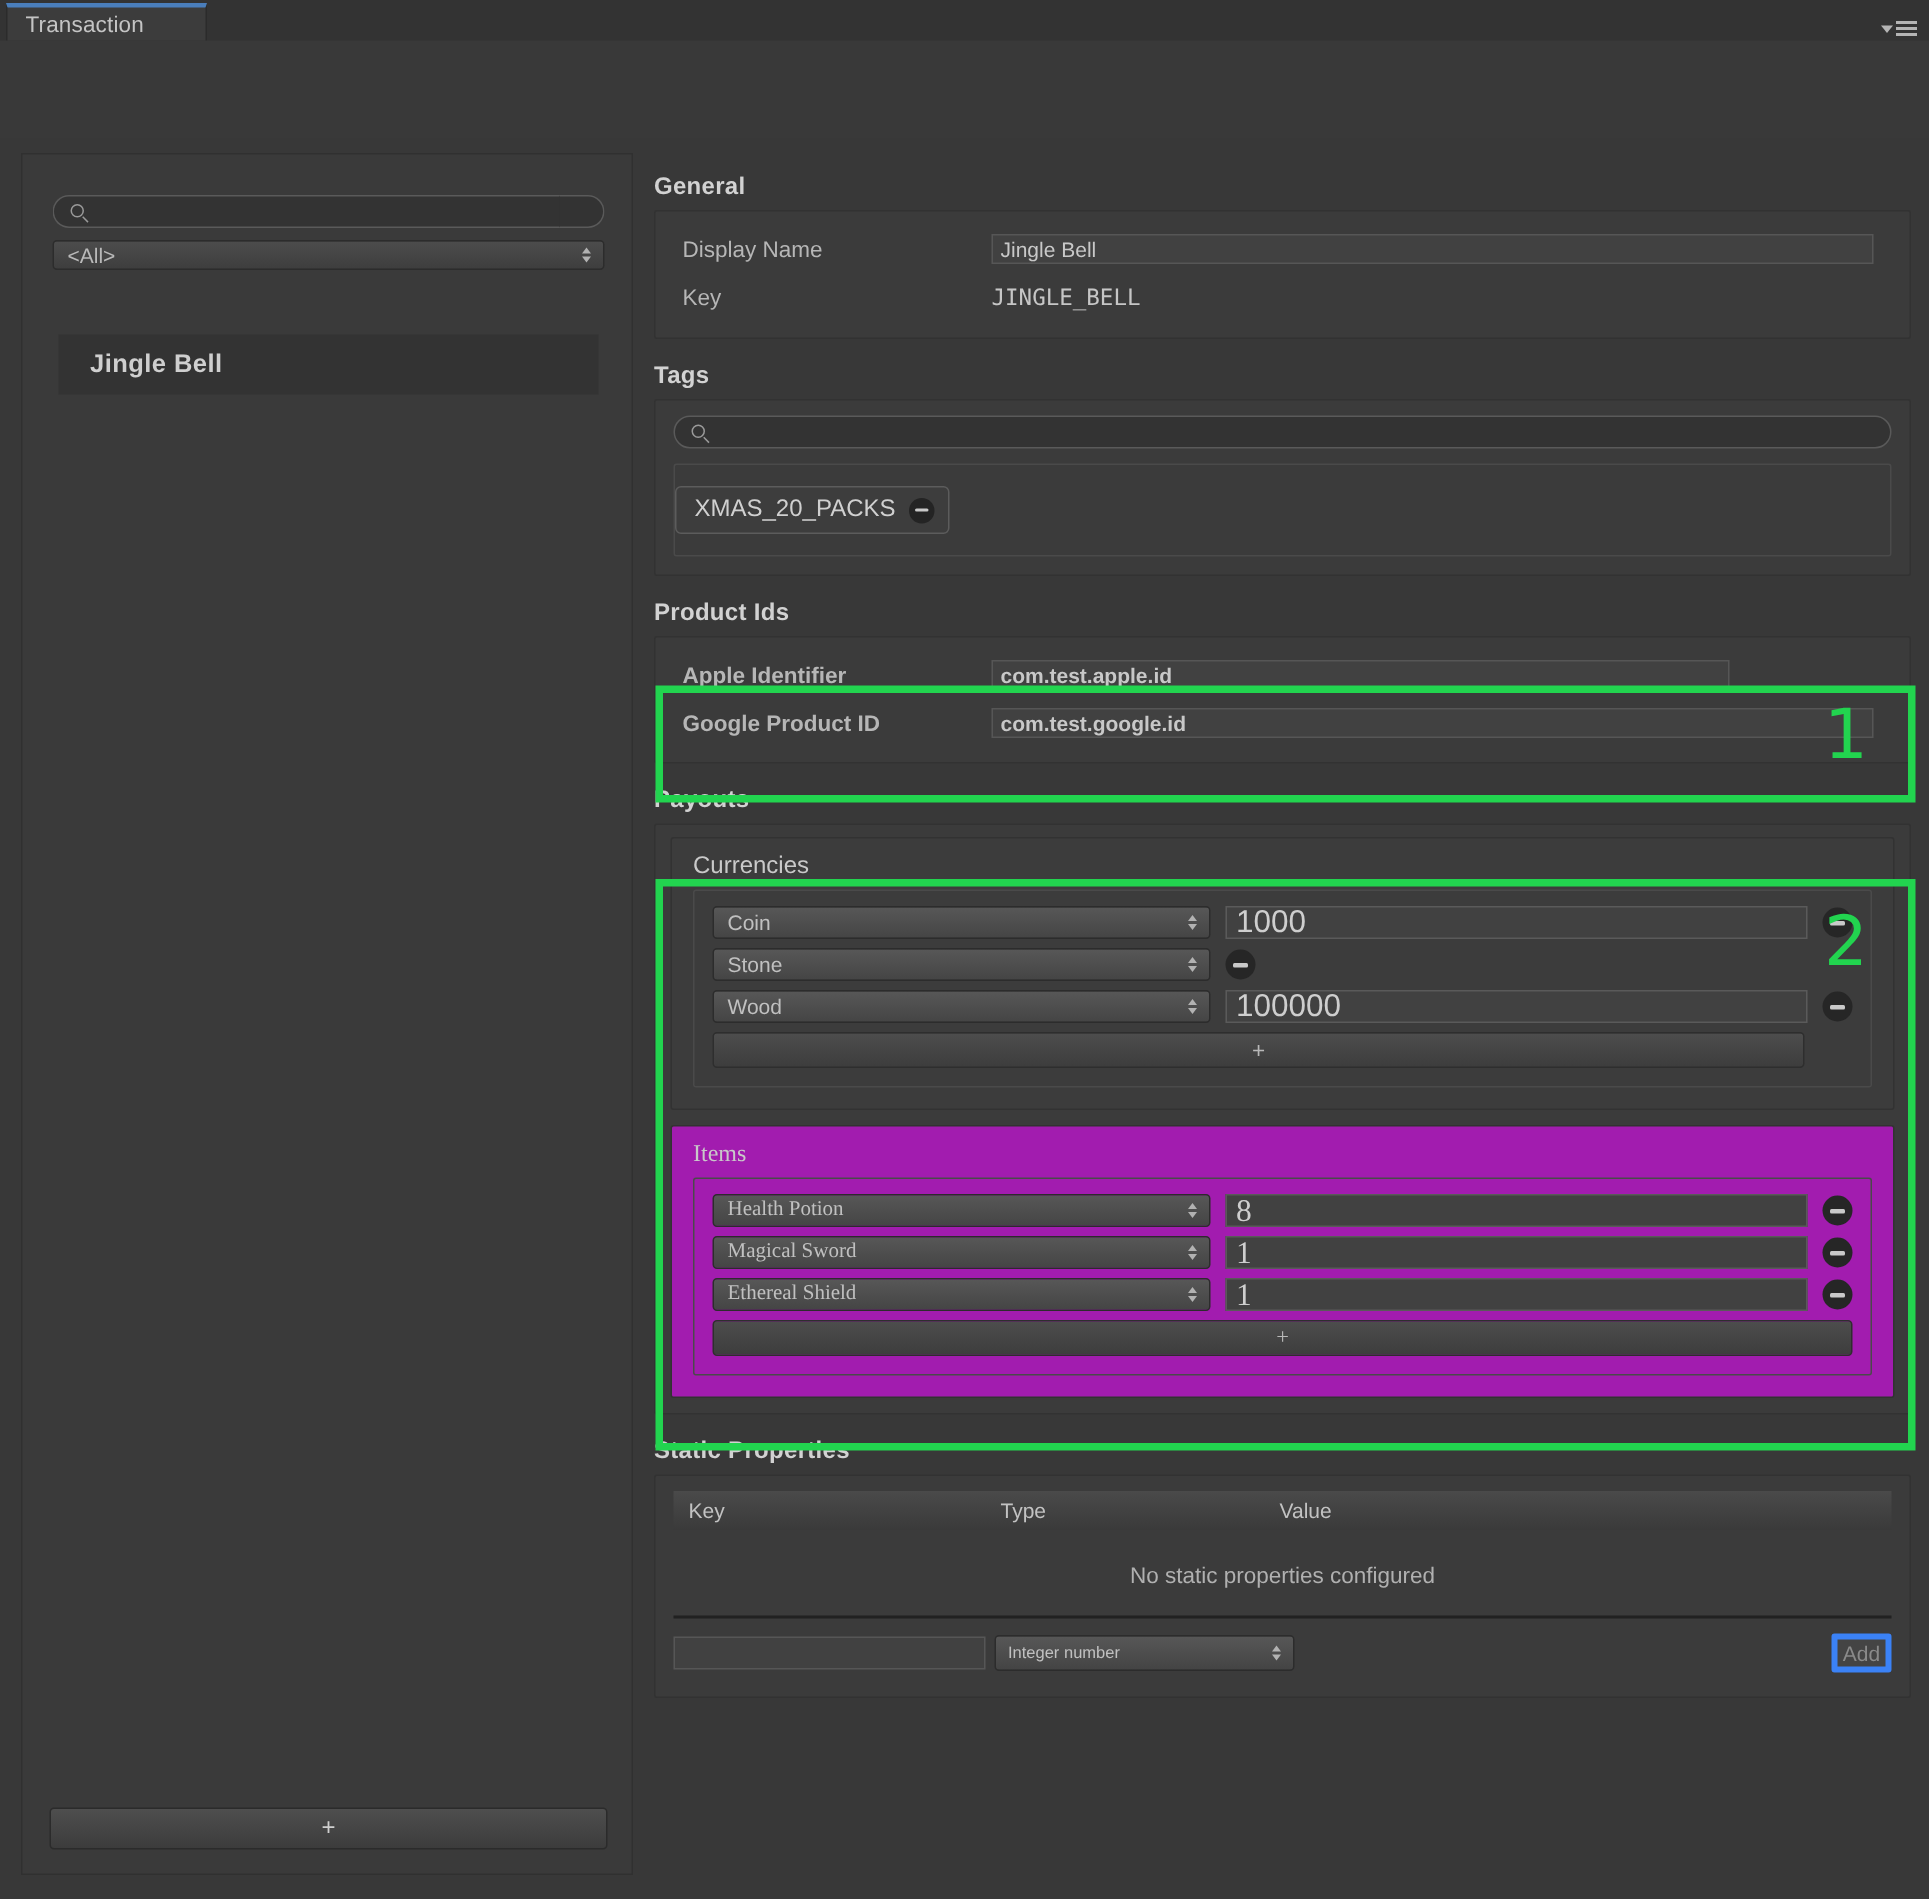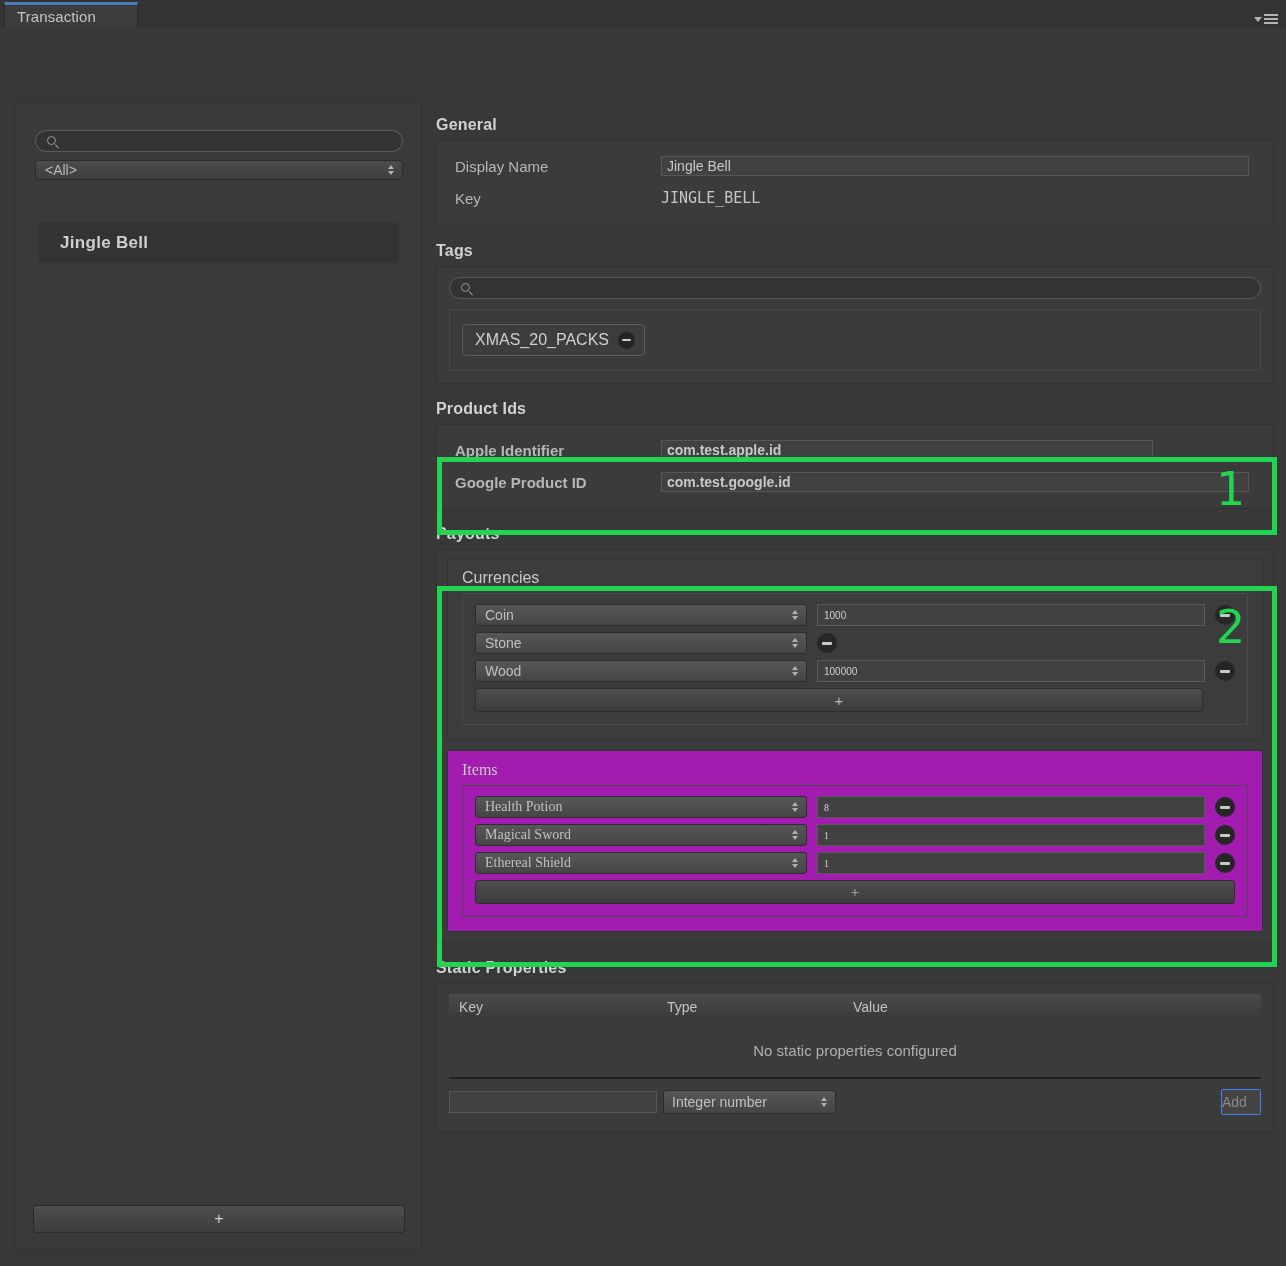--- a/index.html
+++ b/index.html
@@ -260,21 +260,21 @@
     border-radius: 11px;
     position: relative;
   }
   .tag-list-box {
     margin: 10px 12px 12px 12px;
     min-height: 62px;
     border: 1px solid #4a4a4a;
     border-radius: 2px;
     display: flex;
     align-items: center;
-    padding: 0 12px;
+    padding: 0 0;
   }
   .chip {
     height: 32px;
     background: #3d3d3d;
     border: 1px solid #5c5c5c;
     border-radius: 4px;
     display: inline-flex;
     align-items: center;
     gap: 9px;
     padding: 0 9px 0 12px;
@@ -343,21 +343,21 @@
     position: relative;
   }
   .qty {
     flex: 1; height: 22px;
     background: #414141;
     border: 1px solid #5a5a5a;
     display: flex;
     align-items: center;
     padding-left: 6px;
     color: #cecece;
-    font-size: 10px;
+    font-size: 21px;
   }
   .row-remove {
     width: 20px; height: 20px;
     background: #262626;
     border-radius: 50%;
     display: flex;
     align-items: center;
     justify-content: center;
     flex: 0 0 20px;
   }
@@ -410,39 +410,40 @@
     align-items: center;
     gap: 6px;
     padding: 10px 12px 14px 12px;
   }
   .sp-key-input {
     width: 208px; height: 22px;
     background: #414141;
     border: 1px solid #565656;
   }
   .sp-type-sel {
-    width: 173px; height: 24px;
+    width: 200px; height: 24px;
     background: linear-gradient(#575757, #444444);
     border: 1px solid #2c2c2c;
     border-radius: 3px;
     display: flex;
     align-items: center;
     padding-left: 8px;
     color: #c0c0c0;
-    font-size: 14px;
+    font-size: 11px;
     position: relative;
   }
   .sp-add-btn {
     margin-left: auto;
     width: 40px; height: 26px;
     background: #444444;
-    border: 1px solid #3b82f6;
+    border: 4px solid #3b82f6;
     border-radius: 2px;
     display: flex;
     align-items: center;
+    justify-content: center;
     color: #8a8a8a;
     font-size: 14px;
   }
 </style>
 </head>
 <body>
 
 <div class="window">
 
   <div class="titlebar">

